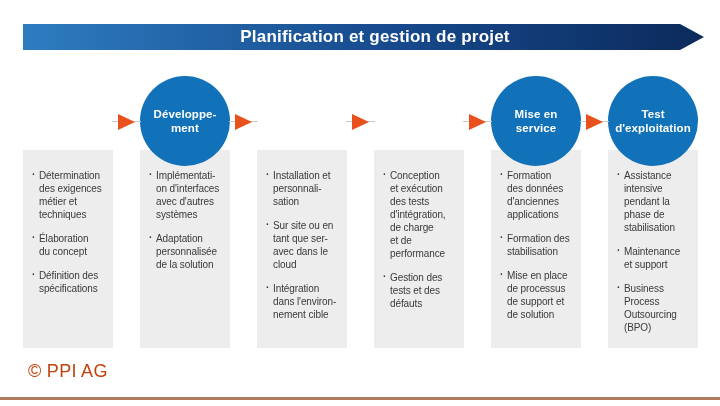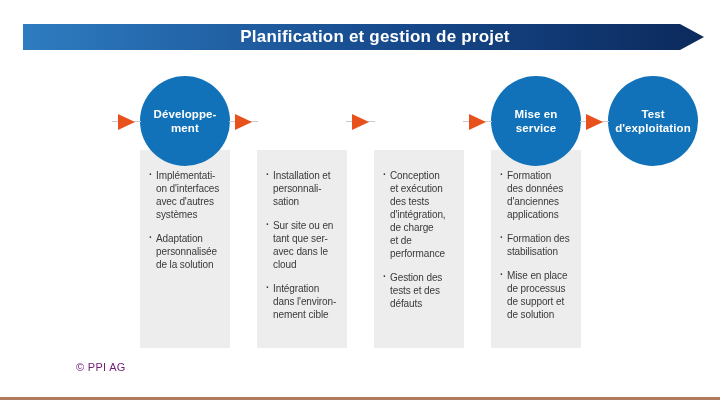--- a/index.html
+++ b/index.html
@@ -47,33 +47,43 @@
   
   .arrow { position:absolute; top:114px; width:29px; height:16px; }
   .a0{left:112px} .a1{left:229px} .a2{left:346px} .a3{left:463px} .a4{left:580px}
   .arrow .line { position:absolute; left:0; right:0; top:7px; height:1px; background:#c9c9c9; }
   .arrow .head {
     position:absolute; left:6px; top:0; width:0; height:0;
     border-left:17px solid #e8511c;
     border-top:8px solid transparent; border-bottom:8px solid transparent;
   }
 
-  .footer { position:absolute; left:28px; top:361px; font-size:11px; color:#701a75; letter-spacing:0.3px;margin-left:48px; }
+  .footer { position:absolute; left:28px; top:361px; font-size:18px; color:#c2410c; letter-spacing:0.3px; }
   .bottom-rule { position:absolute; left:0; top:397px; width:720px; height:3px; background:#ae7b5f; }
 </style>
 </head>
 <body>
 
 <div class="page">
 
   <div class="banner">
     <span>Planification et gestion de projet</span>
   </div>
 
   <div class="stage s0">
+    <div class="panel">
+      <div class="bullet">Détermination
+des exigences
+métier et
+techniques</div>
+      <div class="bullet">Élaboration
+du concept</div>
+      <div class="bullet">Définition des
+spécifications</div>
+    </div>
   </div>
 
   <div class="stage s1">
     <div class="panel">
       <div class="bullet">Implémentati-
 on d'interfaces
 avec d'autres
 systèmes</div>
       <div class="bullet">Adaptation
 personnalisée
@@ -128,20 +138,33 @@
 de support et
 de solution</div>
     </div>
     <div class="circle">
       <span>Mise en
 service</span>
     </div>
   </div>
 
   <div class="stage s5">
+    <div class="panel">
+      <div class="bullet">Assistance
+intensive
+pendant la
+phase de
+stabilisation</div>
+      <div class="bullet">Maintenance
+et support</div>
+      <div class="bullet">Business
+Process
+Outsourcing
+(BPO)</div>
+    </div>
     <div class="circle">
       <span>Test
 d'exploitation</span>
     </div>
   </div>
 
   <div class="arrow a0">
     <div class="line"></div>
     <div class="head"></div>
   </div>

